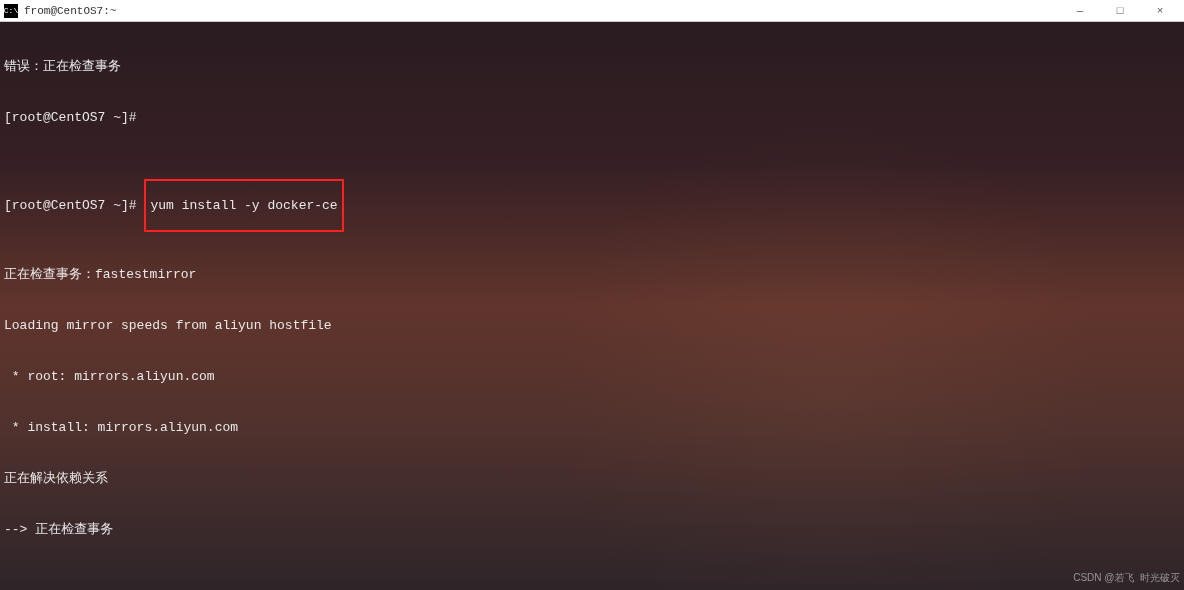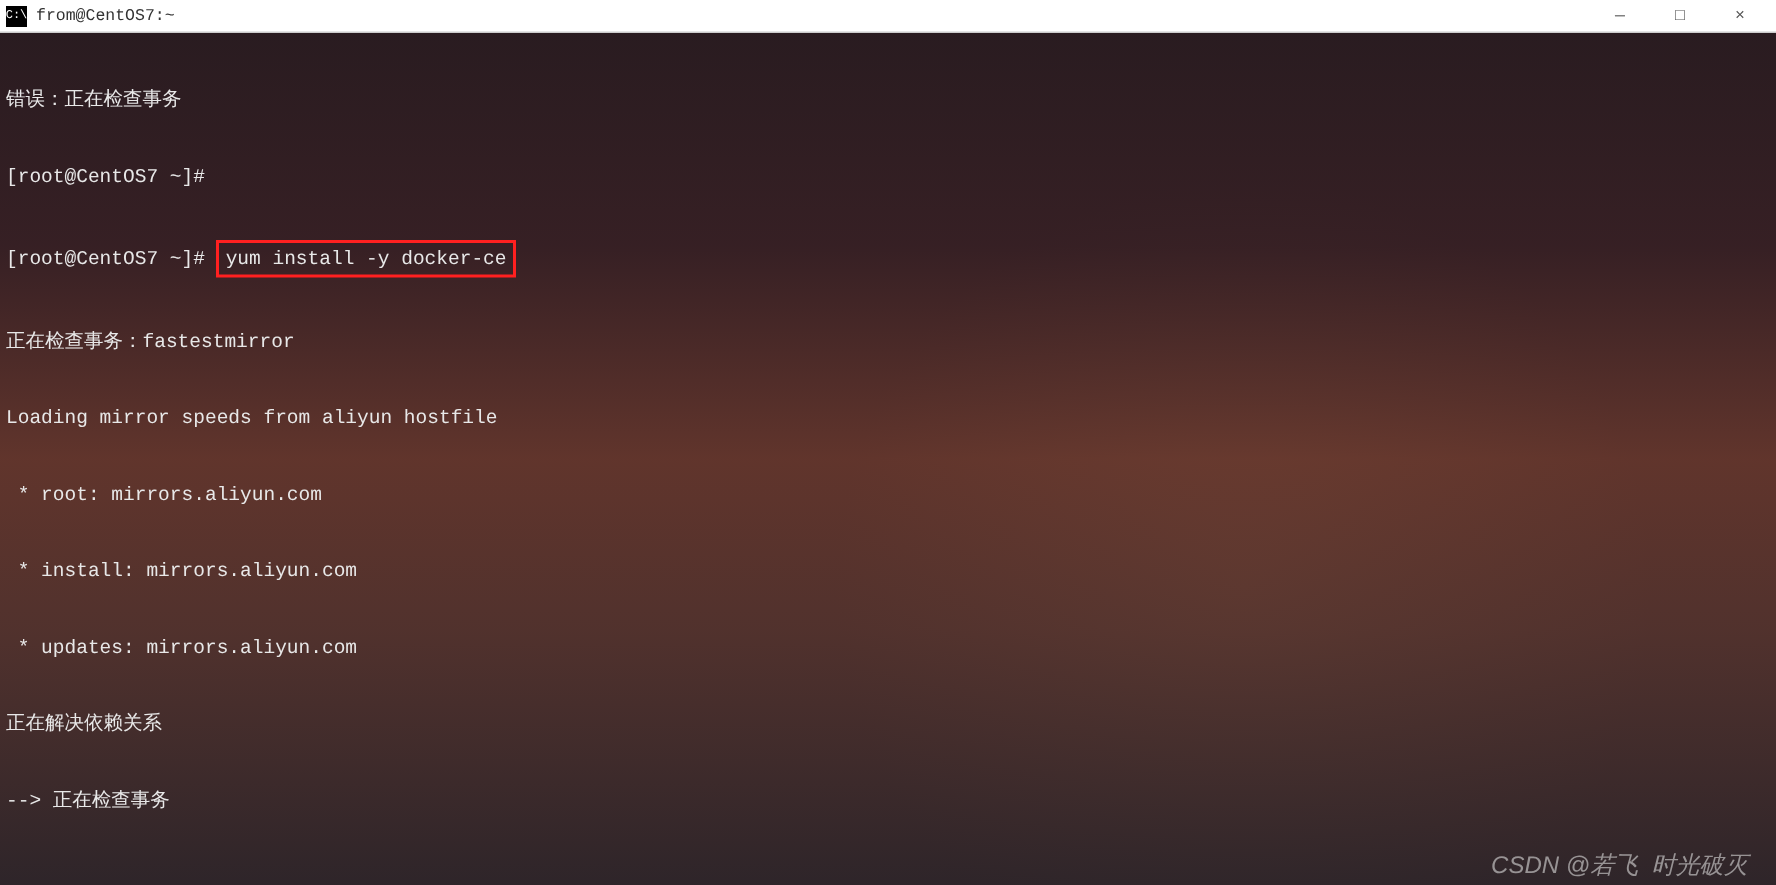--- a/index.html
+++ b/index.html
@@ -70,31 +70,31 @@
       white-space: pre;
       position: relative;
       overflow: hidden;
     }
     .line {
       color: #e8e8e8;
       white-space: pre;
     }
     .highlight-box {
       border: 2px solid #ff2020;
-      padding: 2px 4px;
+      padding: 16px 4px;
       display: inline-block;
+      margin-top: 19px;
     }
     .watermark {
       position: absolute;
       bottom: 4px;
-      right: 19px;
+      right: 4px;
       color: rgba(220,220,220,0.6);
-      font-size: 16px;
+      font-size: 10px;
       font-family: sans-serif;
-      font-style: italic;
     }
   </style>
 </head>
 <body>
 
 <div class="titlebar">
   <span class="titlebar-icon">C:\</span>
   <span class="titlebar-title">from@CentOS7:~</span>
   <div class="titlebar-controls">
     <div class="titlebar-btn">—</div>
@@ -104,21 +104,20 @@
 </div>
 
 <div class="terminal">
   <div class="line">错误：正在检查事务</div>
   <div class="line">[root@CentOS7 ~]#</div>
   <div class="line"><span>[root@CentOS7 ~]# </span><span class="highlight-box">yum install -y docker-ce</span></div>
   <div class="line">正在检查事务：fastestmirror</div>
   <div class="line">Loading mirror speeds from aliyun hostfile</div>
   <div class="line"> * root: mirrors.aliyun.com</div>
   <div class="line"> * install: mirrors.aliyun.com</div>
-  <div class="line"> * updates: mirrors.aliyun.com</div>
   <div class="line">正在解决依赖关系</div>
   <div class="line">--&gt; 正在检查事务</div>
   
   
   
   
   
   
   
   

